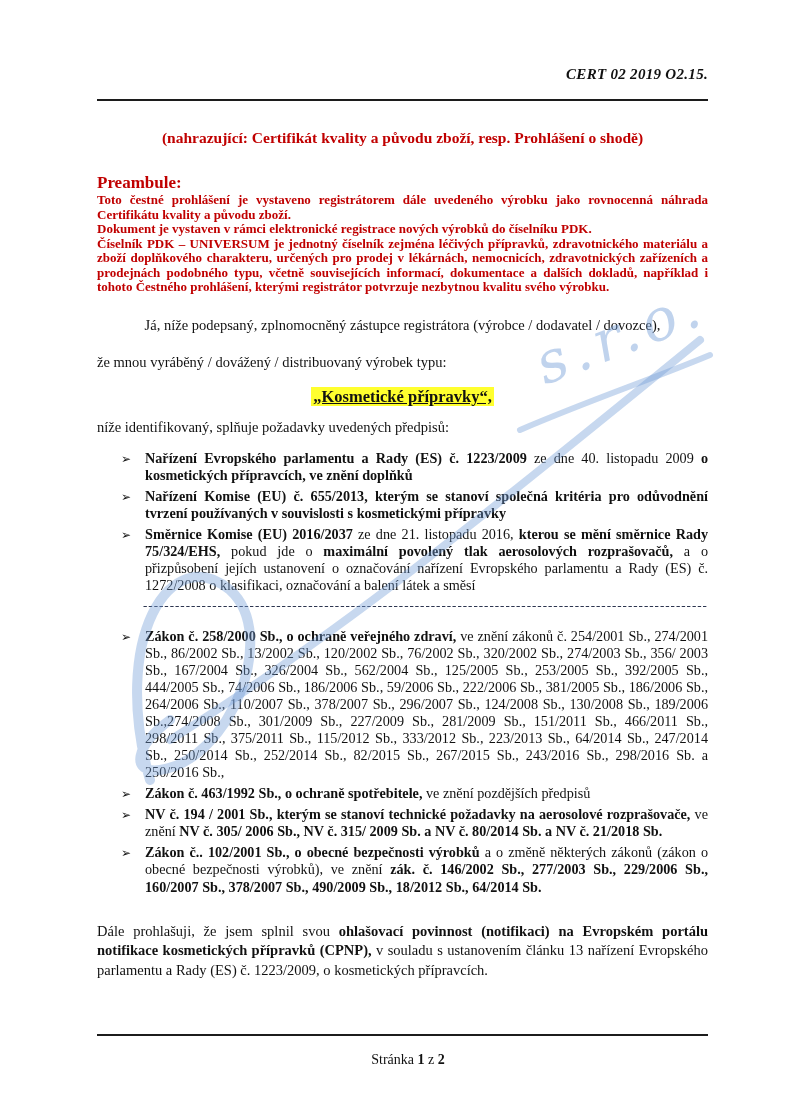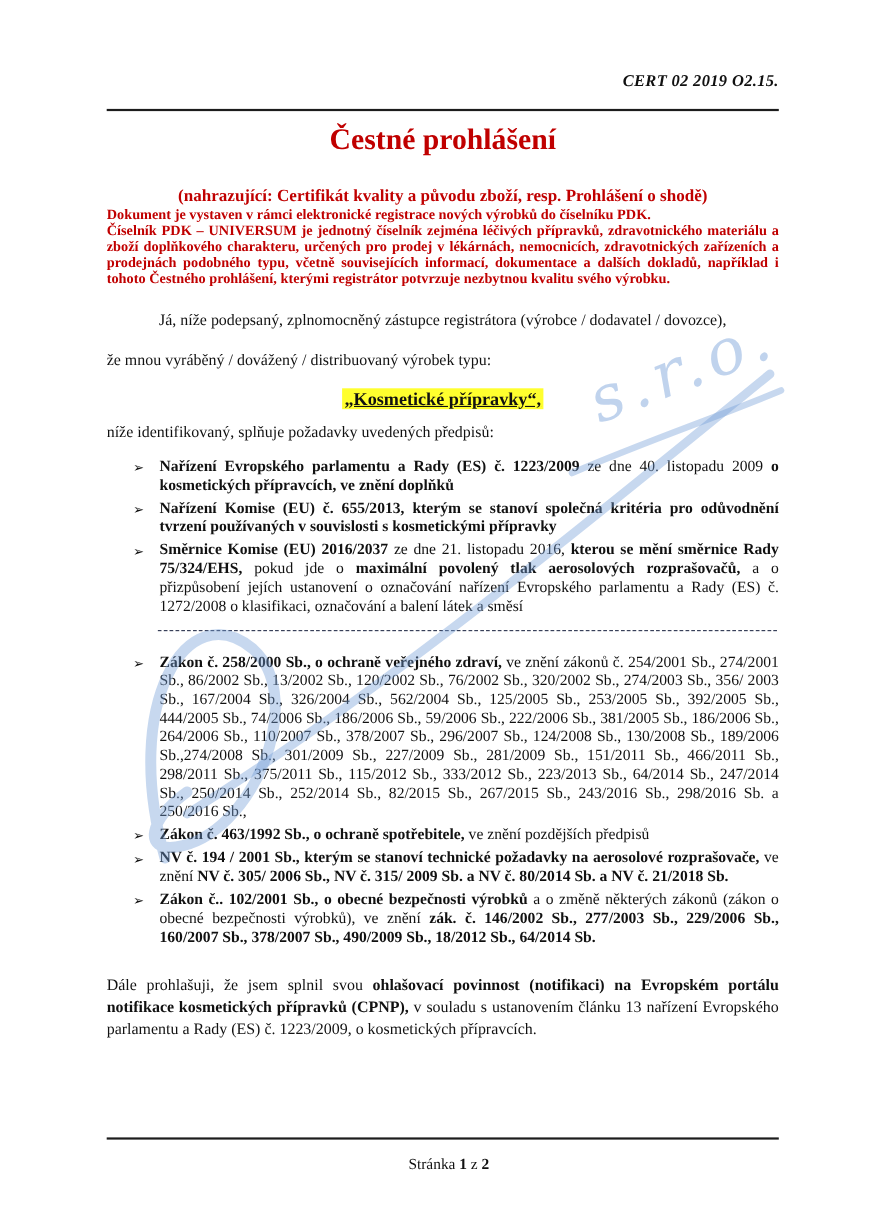--- a/index.html
+++ b/index.html
@@ -145,23 +145,24 @@
       <path d="M170 740 C 330 640, 480 520, 700 340" stroke-width="8"></path>
       <path d="M520 430 C 590 400, 650 380, 710 355" stroke-width="6"></path>
     </g>
     <text class="wm-text" x="545" y="385" transform="rotate(-21 545 385)">s.r.o.</text>
   </svg>
 
   <div class="inner">
     <div class="doc-code">CERT 02 2019 O2.15.</div>
     <hr class="rule">
 
-    <div class="title">Čestné prohlášení</div>
     <div class="subtitle">(nahrazující: Certifikát kvality a původu zboží, resp. Prohlášení o shodě)</div>
 
+    <div class="pre-head">Preambule:</div>
+    <p class="pre-line">Toto čestné prohlášení je vystaveno registrátorem dále uvedeného výrobku jako rovnocenná náhrada Certifikátu kvality a původu zboží.</p>
     <p class="pre-line">Dokument je vystaven v rámci elektronické registrace nových výrobků do číselníku PDK.</p>
     <p class="pre-line">Číselník PDK – UNIVERSUM je jednotný číselník zejména léčivých přípravků, zdravotnického materiálu a zboží doplňkového charakteru, určených pro prodej v lékárnách, nemocnicích, zdravotnických zařízeních a prodejnách podobného typu, včetně souvisejících informací, dokumentace a dalších dokladů, například i tohoto Čestného prohlášení, kterými registrátor potvrzuje nezbytnou kvalitu svého výrobku.</p>
 
     <div class="intro">Já, níže podepsaný, zplnomocněný zástupce registrátora (výrobce / dodavatel / dovozce),</div>
     <div class="product-line">že mnou vyráběný / dovážený / distribuovaný výrobek typu:</div>
     <div class="product-wrap">
       <span class="product">„Kosmetické přípravky“,</span>
     </div>
     <div class="identified">níže identifikovaný, splňuje požadavky uvedených předpisů:</div>
 

